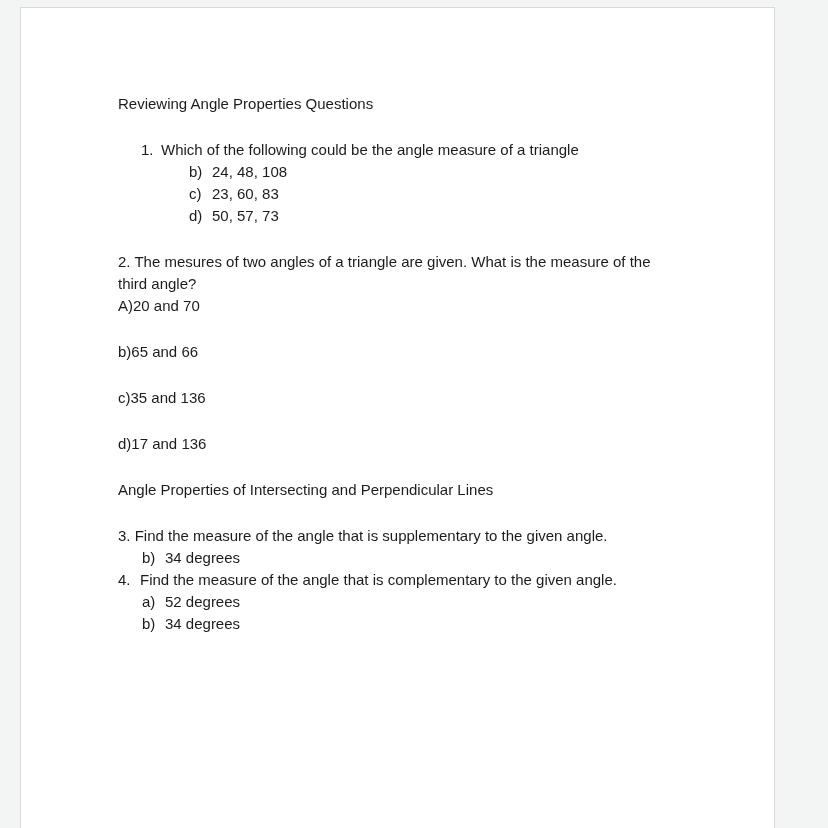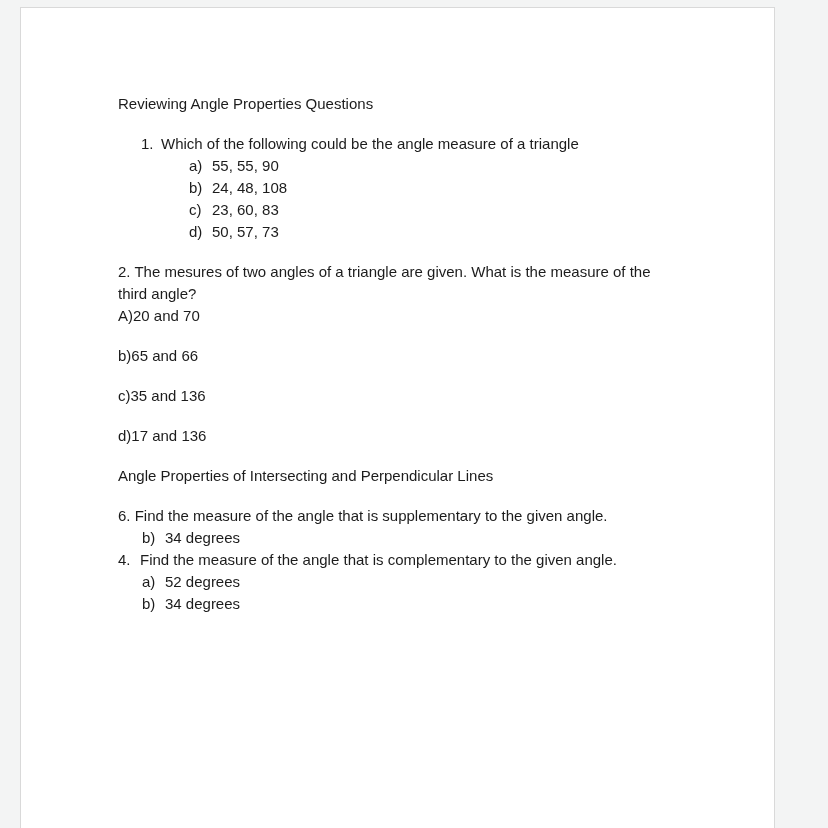--- a/index.html
+++ b/index.html
@@ -25,21 +25,21 @@
     background: #ffffff;
     border: 1px solid #d9d9d9;
   }
   .content {
     padding: 85px 48px 0 97px;
     color: #1c1c1c;
     font-size: 15px;
     line-height: 22px;
   }
   .line { white-space: nowrap; }
-  .mt { margin-top: 18px; }
+  .mt { margin-top: 24px; }
   
   .q1-line { padding-left: 23px; }
   .q1-num { display: inline-block; width: 20px; }
   
   .opt-deep { padding-left: 71px; }
   
   .opt-shallow { padding-left: 24px; }
   .opt-label { display: inline-block; width: 23px; }
   
   .q4-num { display: inline-block; width: 22px; }
@@ -51,23 +51,20 @@
   <div class="page">
     <div class="content">
 
       <div class="line">Reviewing Angle Properties Questions</div>
 
       <div>
         <div class="line mt q1-line">
           <span class="q1-num">1.</span><span>Which of the following could be the angle measure of a triangle</span>
         </div>
         <div class="line opt-deep">
-          <span class="opt-label">a)</span><span>55, 55, 90</span>
-        </div>
-        <div class="line opt-deep">
           <span class="opt-label">b)</span><span>24, 48, 108</span>
         </div>
         <div class="line opt-deep">
           <span class="opt-label">c)</span><span>23, 60, 83</span>
         </div>
         <div class="line opt-deep">
           <span class="opt-label">d)</span><span>50, 57, 73</span>
         </div>
       </div>
 
@@ -76,21 +73,21 @@
         <div class="line">third angle?</div>
         <div class="line">A)20 and 70</div>
         <div class="line mt">b)65 and 66</div>
         <div class="line mt">c)35 and 136</div>
         <div class="line mt">d)17 and 136</div>
       </div>
 
       <div class="line mt">Angle Properties of Intersecting and Perpendicular Lines</div>
 
       <div>
-        <div class="line mt">6. Find the measure of the angle that is supplementary to the given angle.</div>
+        <div class="line mt">3. Find the measure of the angle that is supplementary to the given angle.</div>
         <div class="line opt-shallow">
           <span class="opt-label">b)</span><span>34 degrees</span>
         </div>
       </div>
 
       <div>
         <div class="line">
           <span class="q4-num">4.</span><span>Find the measure of the angle that is complementary to the given angle.</span>
         </div>
         <div class="line opt-shallow">

